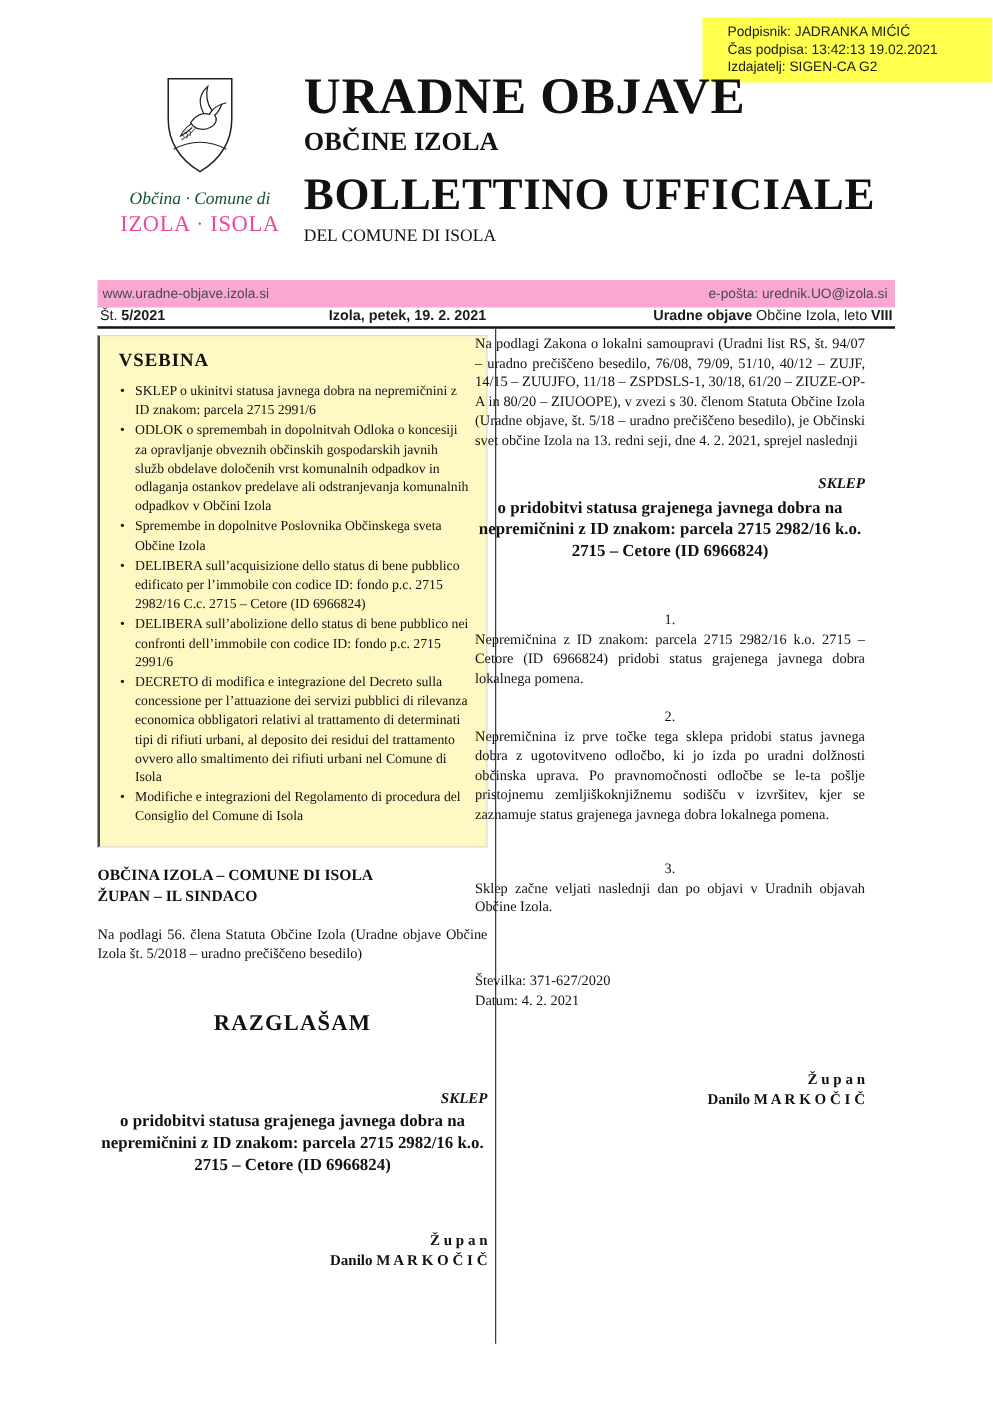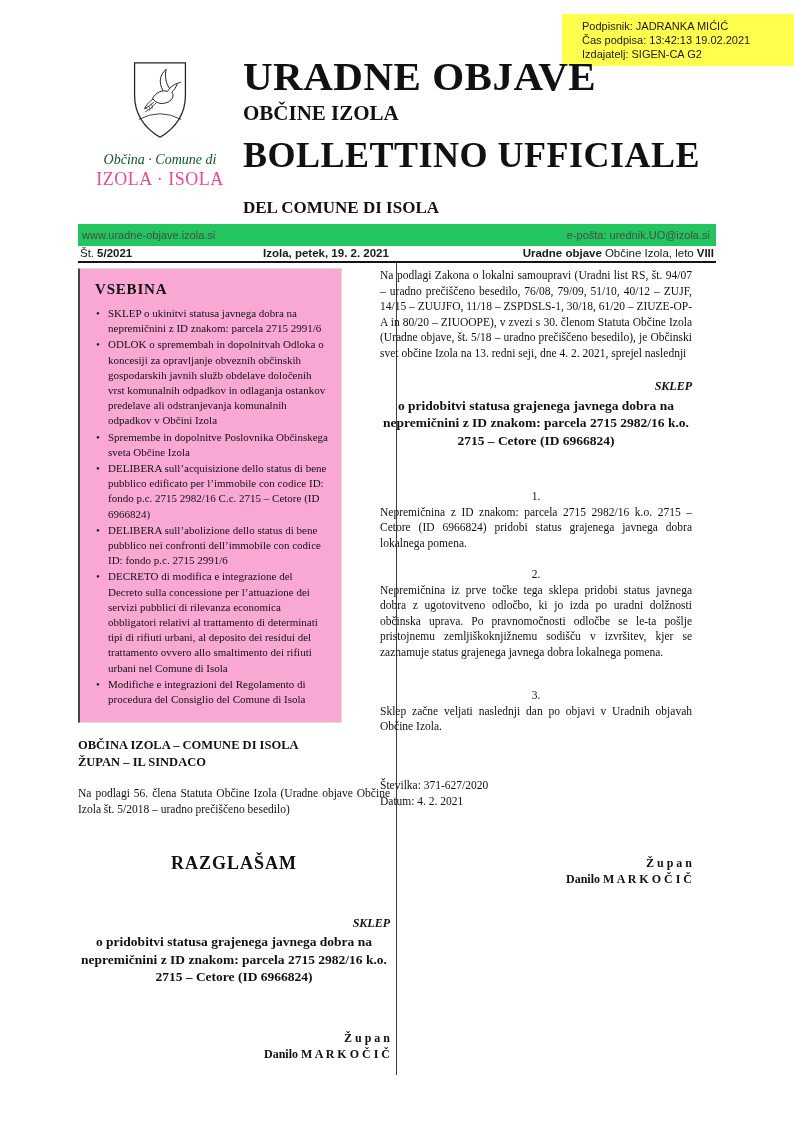--- a/index.html
+++ b/index.html
@@ -15,43 +15,43 @@
   
   .logo-block { position:absolute; left:84px; top:60px; width:152px; text-align:center; }
   .logo-block svg { width:62px; height:84px; display:block; margin:0 auto; }
   .logo-cap1 { font-style:italic; font-size:14px; margin-top:8px; color:#14532d; }
   .logo-cap2 { font-size:18px; letter-spacing:0.5px; color:#ec4899; margin-top:1px; white-space:nowrap; }
 
   .masthead { position:absolute; left:243px; top:54px; width:540px; }
   .mh-title-sl { font-size:41px; font-weight:bold; letter-spacing:0.5px; line-height:44px; }
   .mh-sub-sl   { font-size:21px; font-weight:bold; line-height:26px; margin-top:2px; }
   .mh-title-it { font-size:36px; font-weight:bold; letter-spacing:0.5px; line-height:40px; margin-top:9px; }
-  .mh-sub-it   { font-size:17px; font-weight:bold; line-height:26px; margin-top:20px; }
+  .mh-sub-it   { font-size:14px; font-weight:normal; line-height:26px; margin-top:2px; }
 
   
-  .info-bar { position:absolute; left:78px; top:224px; width:638px; height:22px; background:#22c55e;
+  .info-bar { position:absolute; left:78px; top:224px; width:638px; height:22px; background:#f9a8d4;
               font-family:"Liberation Sans", sans-serif; font-size:11px; color:#4a4a4a;
               display:flex; justify-content:space-between; align-items:center; padding:0 6px 0 4px; }
   .issue-bar { position:absolute; left:78px; top:246px; width:638px; height:17px;
                font-family:"Liberation Sans", sans-serif; font-size:11.5px; color:#1a1a1a;
                display:flex; justify-content:space-between; align-items:center;
                border-bottom:2px solid #141414; padding:0 2px 2px 2px; }
   .issue-bar .seg b { margin-left:3px; }
   .issue-center { font-weight:bold; }
   .issue-right span { margin-left:3px; }
   .bold { font-weight:bold; }
 
   
   .col-divider { position:absolute; left:396px; top:263px; width:1px; height:812px; background:#3c3c3c; }
   .col-left  { position:absolute; left:78px;  top:268px; width:312px; }
   .col-right { position:absolute; left:380px; top:268px; width:312px; font-size:11.5px; line-height:15.5px; }
 
   
-  .toc-box { background:#f9a8d4; border:1px solid #e3dccb; border-left:2px solid #454545;
-             padding:12px 13px 14px 15px; width:264px; }
+  .toc-box { background:#fef9c3; border:1px solid #e3dccb; border-left:2px solid #454545;
+             padding:12px 13px 14px 15px; width:312px; }
   .toc-head { font-size:15px; font-weight:bold; letter-spacing:0.8px; margin-bottom:8px; }
   .toc-head.second { margin-top:17px; }
   .toc-item { position:relative; padding-left:13px; font-size:11px; line-height:15.2px; margin-bottom:1px; text-align:left; }
   .toc-item::before { content:"\2022"; position:absolute; left:1px; top:0; font-size:11px; }
 
   .org { font-size:12.5px; font-weight:bold; line-height:17px; margin-top:14px; }
   .para { text-align:justify; font-size:11.5px; line-height:15.5px; }
   .intro-left { margin-top:15px; }
   .proclaim { text-align:center; font-size:18px; font-weight:bold; letter-spacing:1px; margin-top:36px; }
   .decree-title { text-align:right; font-size:12px; font-weight:bold; margin-top:42px;font-style:italic; }

